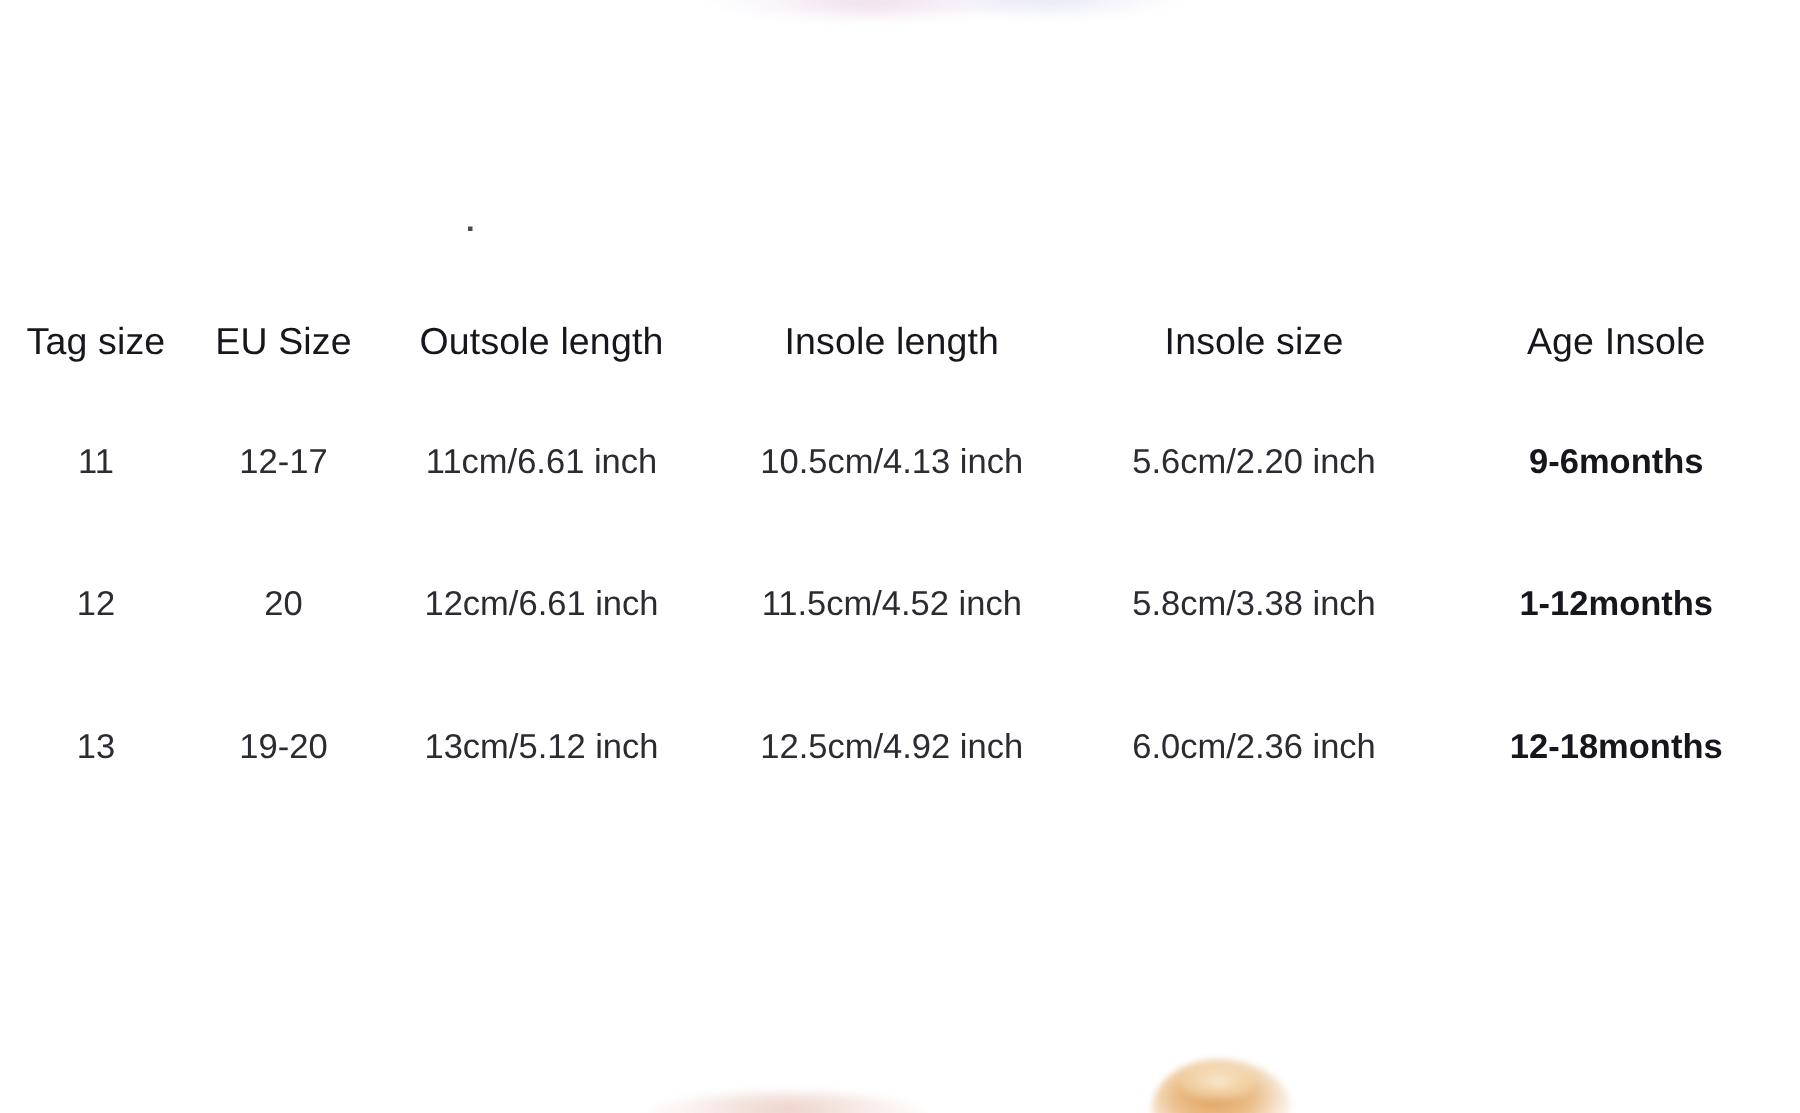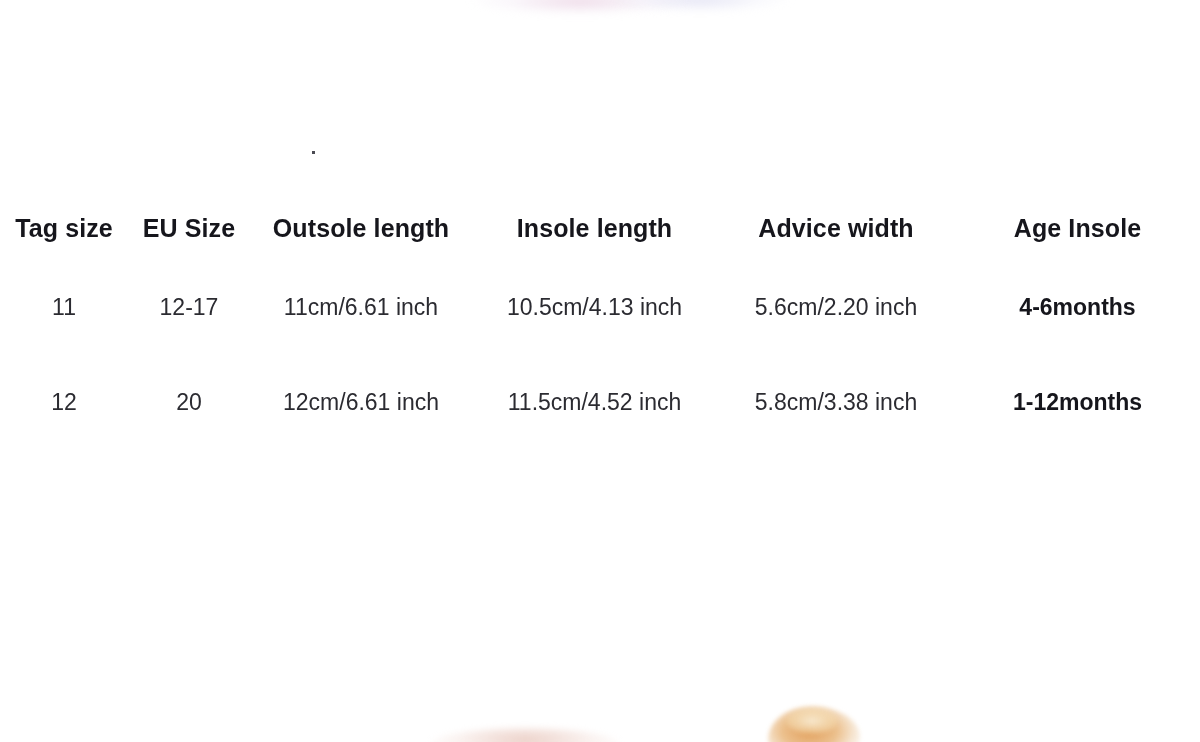--- a/index.html
+++ b/index.html
@@ -124,21 +124,21 @@
   col.c-outsole { width: 222px; }
   col.c-inlen   { width: 245px; }
   col.c-inwid   { width: 238px; }
   col.c-age     { width: 245px; }
 
   thead tr { height: 64px; }
   tbody tr { height: 95px; }
 
   table.size-table thead th {
     font-size: 25px;
-    font-weight: bold;
+    font-weight: normal;
     color: #16161c;
     letter-spacing: 0.1px;
   }
   table.size-table tbody td {
     font-size: 23px;
     font-weight: normal;
     color: #2b2b31;
   }
   table.size-table tbody td.age-cell {
     font-weight: bold;
@@ -165,36 +165,44 @@
       <col class="c-inlen">
       <col class="c-inwid">
       <col class="c-age">
     </colgroup>
     <thead>
       <tr>
         <th>Tag size</th>
         <th>EU Size</th>
         <th>Outsole length</th>
         <th>Insole length</th>
-        <th>Advice width</th>
+        <th>Insole size</th>
         <th>Age Insole</th>
       </tr>
     </thead>
     <tbody>
       <tr>
         <td>11</td>
         <td>12-17</td>
         <td>11cm/6.61 inch</td>
         <td>10.5cm/4.13 inch</td>
         <td>5.6cm/2.20 inch</td>
-        <td class="age-cell">4-6months</td>
+        <td class="age-cell">9-6months</td>
       </tr>
       <tr>
         <td>12</td>
         <td>20</td>
         <td>12cm/6.61 inch</td>
         <td>11.5cm/4.52 inch</td>
         <td>5.8cm/3.38 inch</td>
         <td class="age-cell">1-12months</td>
       </tr>
+      <tr>
+        <td>13</td>
+        <td>19-20</td>
+        <td>13cm/5.12 inch</td>
+        <td>12.5cm/4.92 inch</td>
+        <td>6.0cm/2.36 inch</td>
+        <td class="age-cell">12-18months</td>
+      </tr>
     </tbody>
   </table>
 </div>
 
 </body></html>

